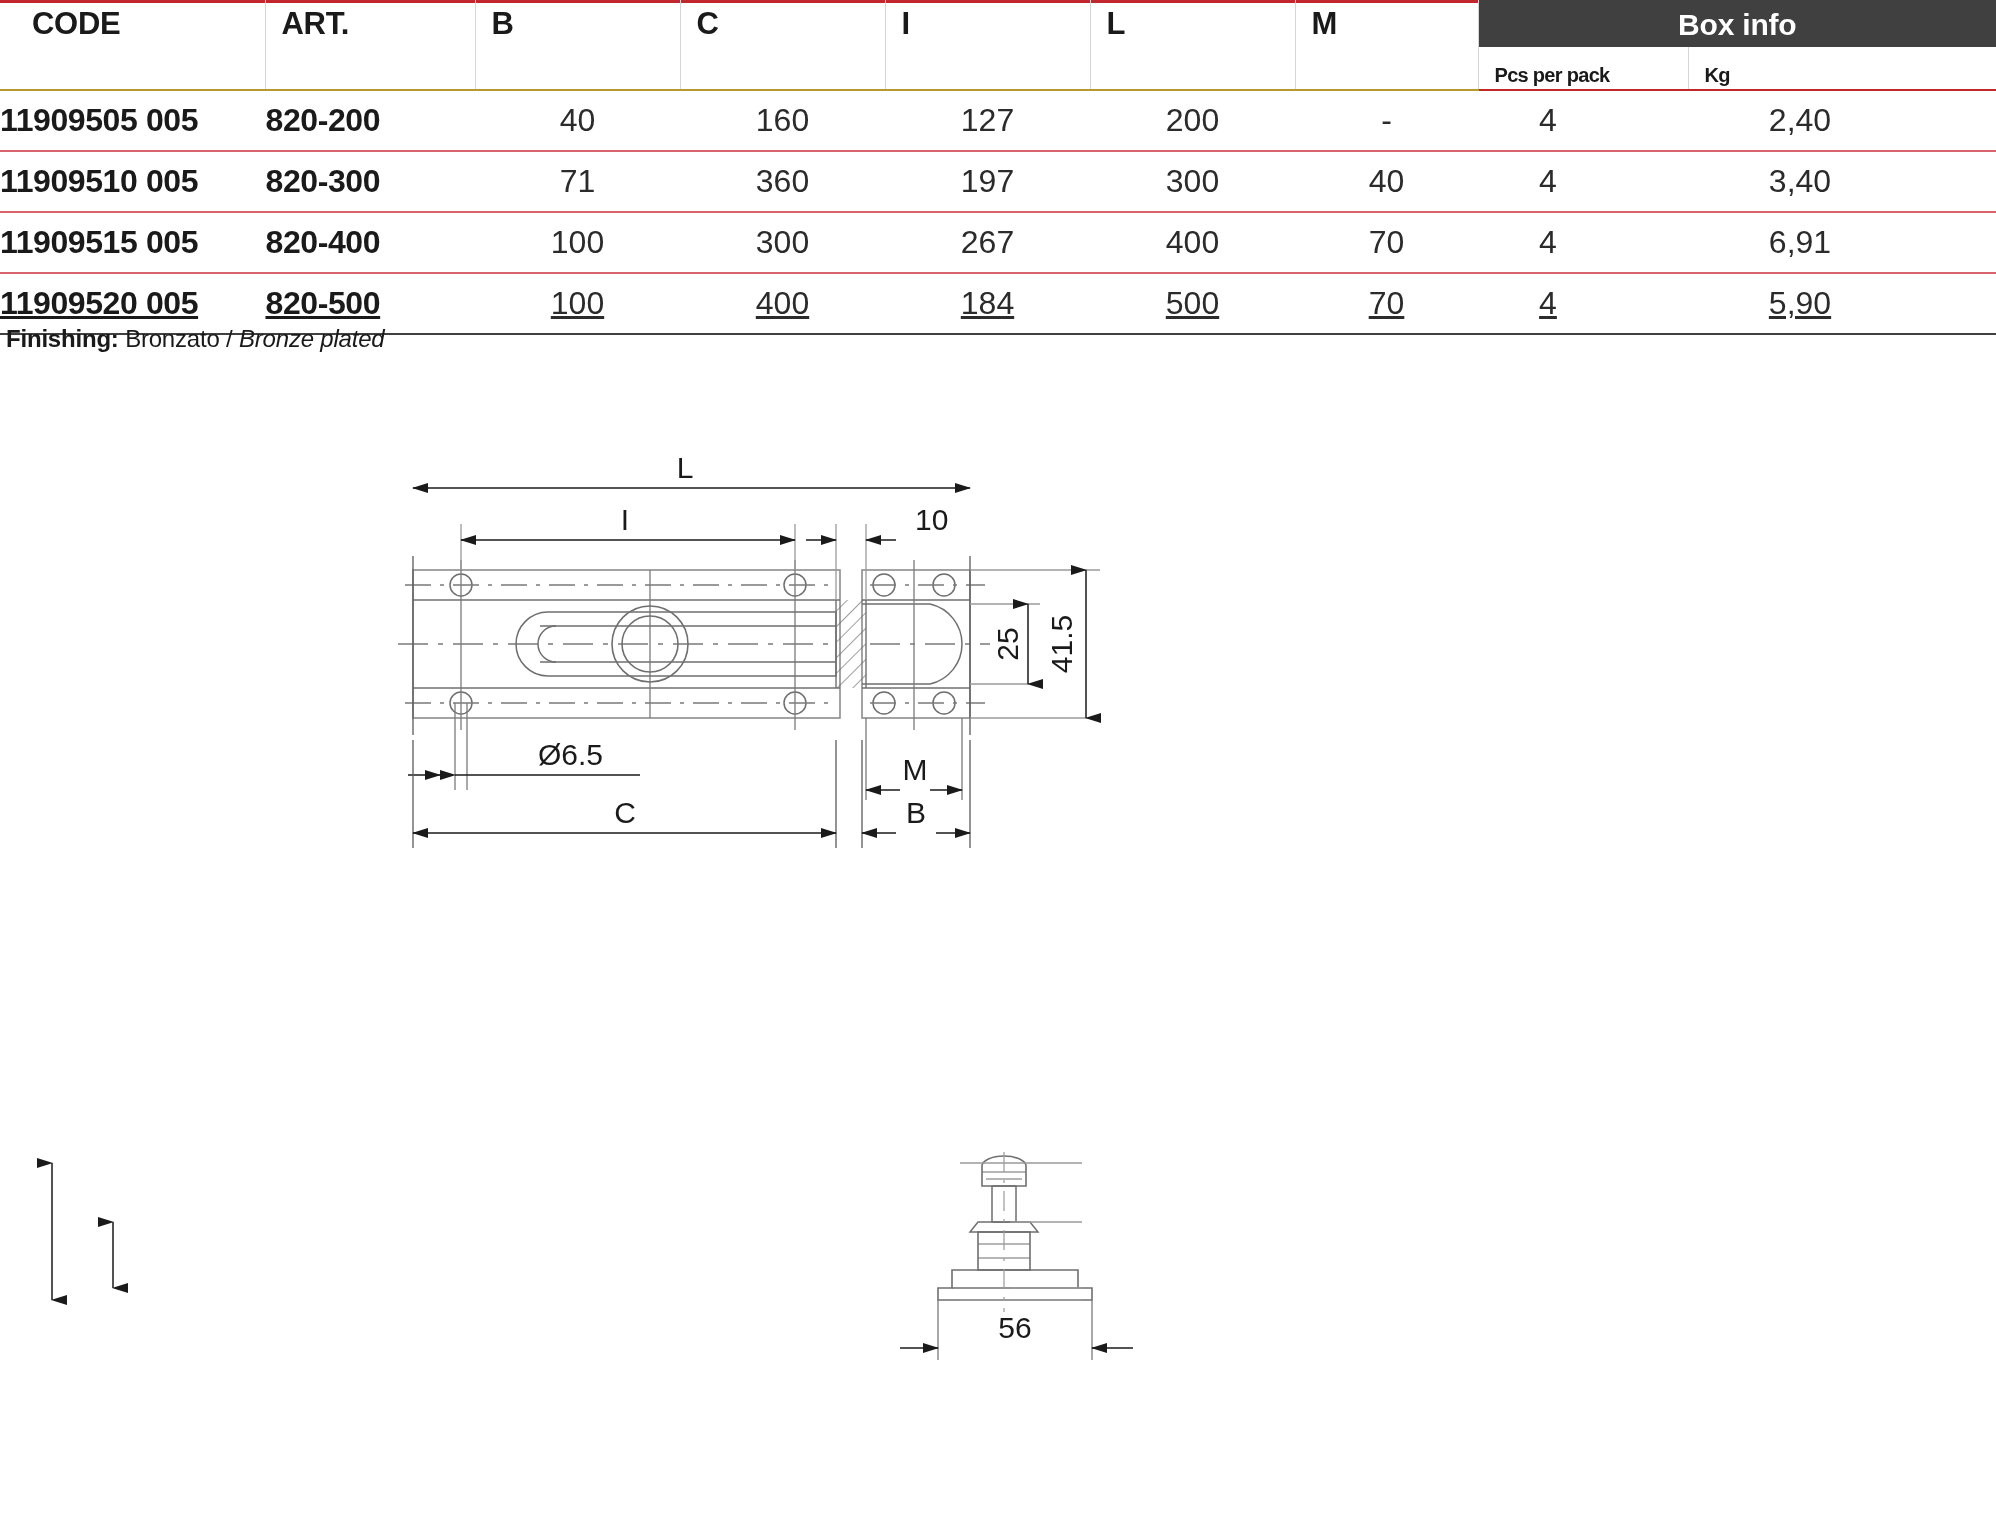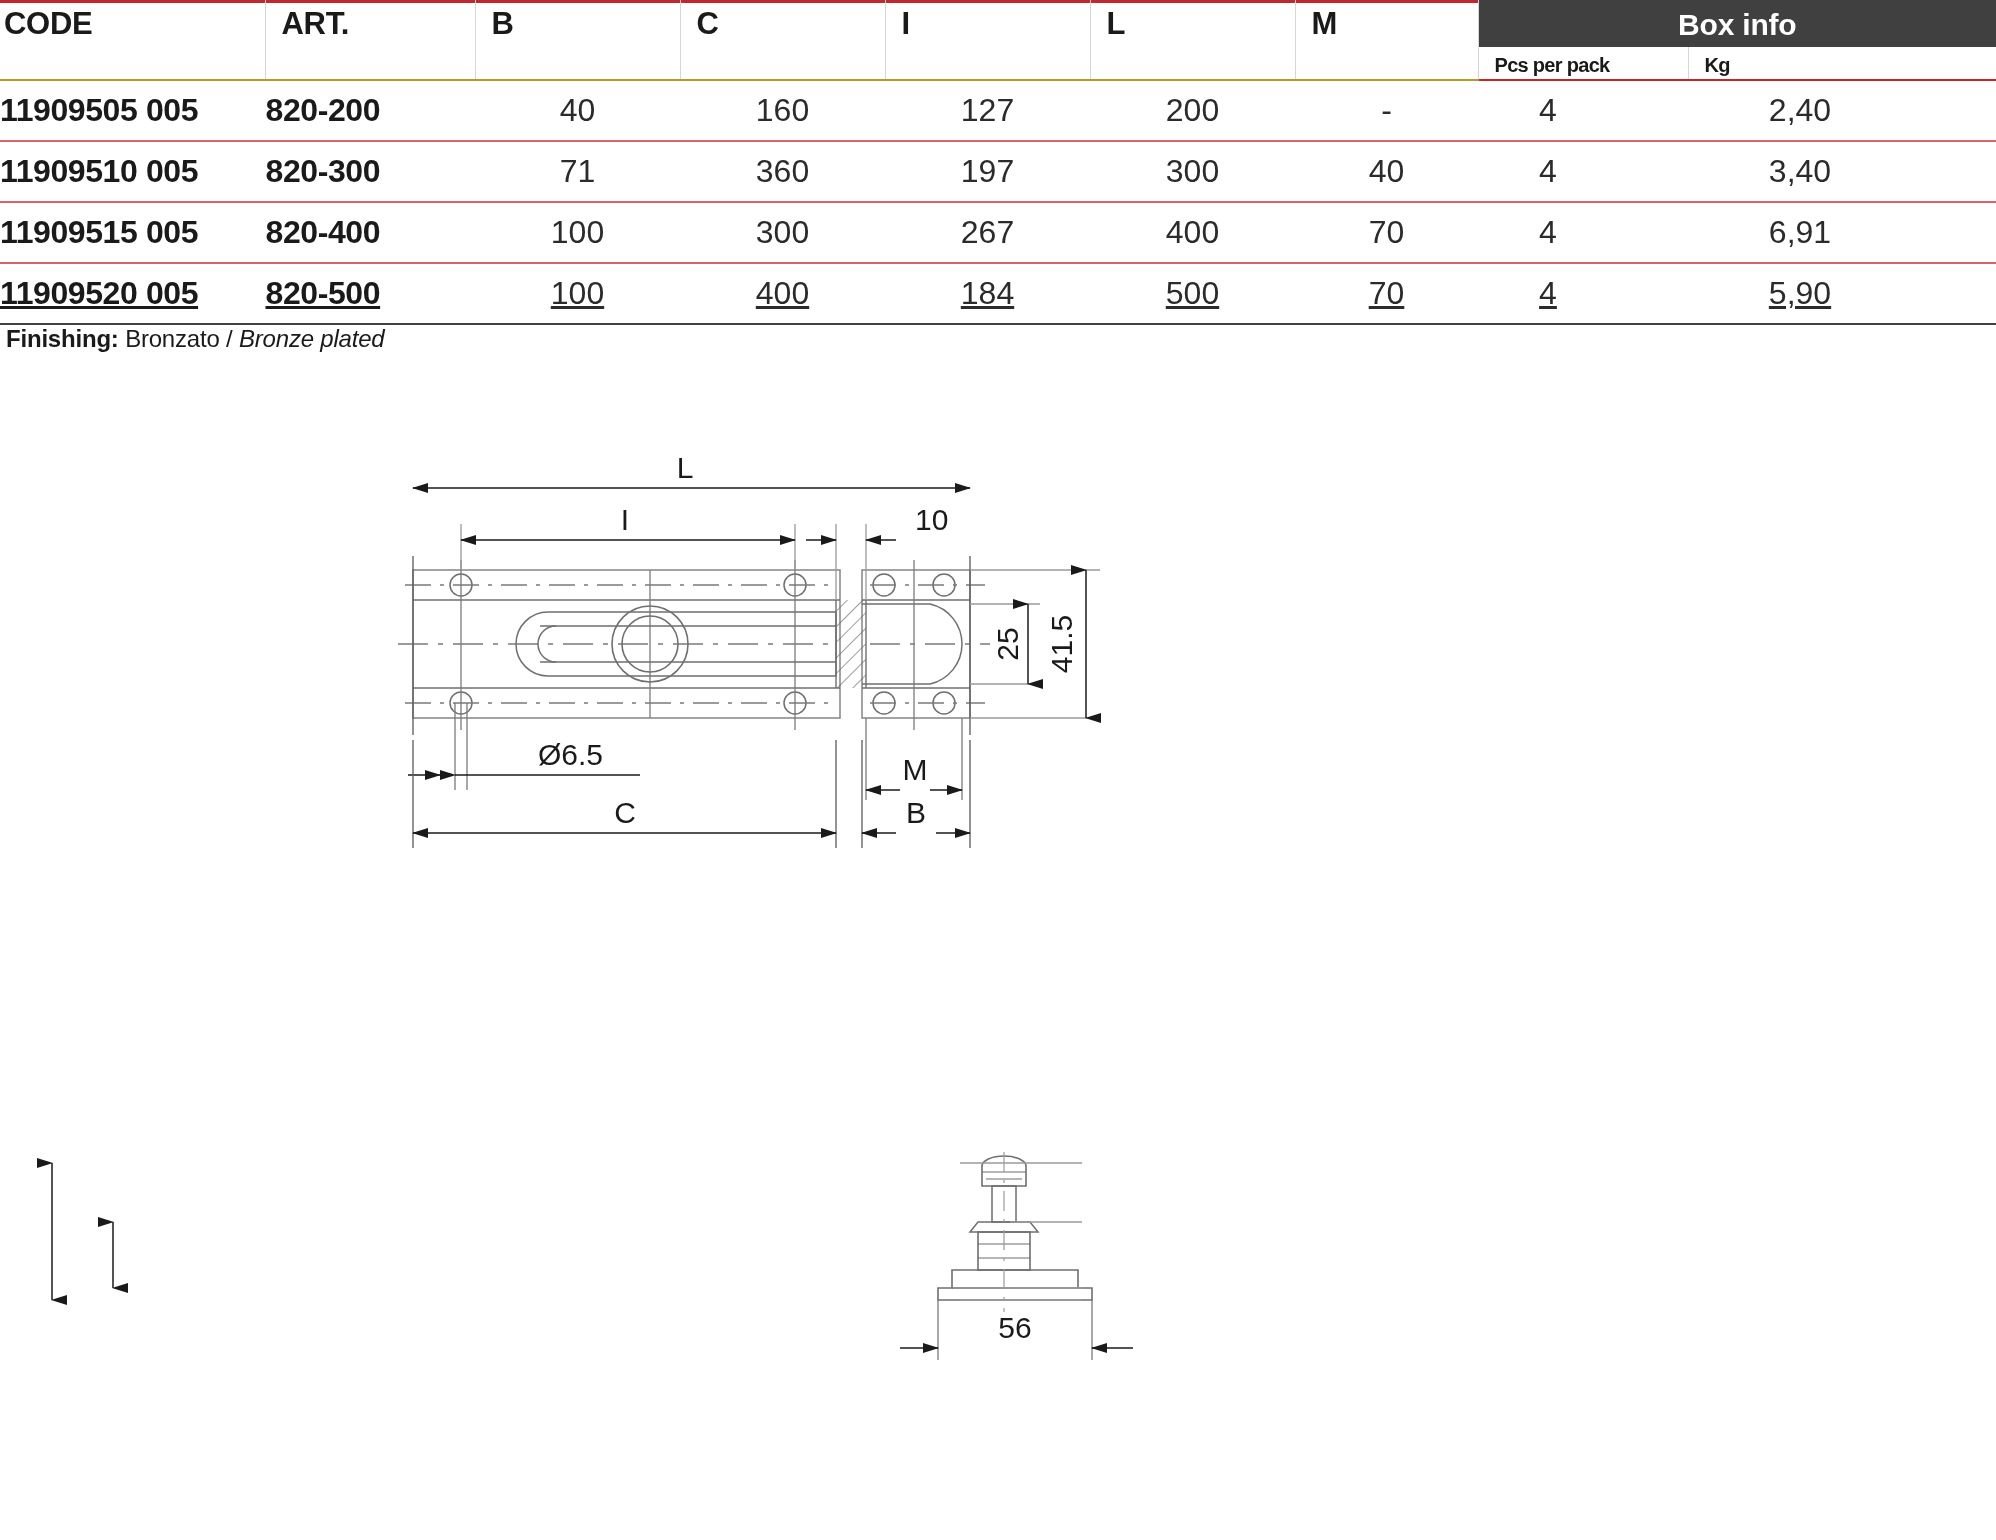--- a/index.html
+++ b/index.html
@@ -46,36 +46,36 @@
   .hdr-cell {
     height: 72px;
     vertical-align: top;
     padding: 6px 0 0 16px;
     font-size: 31px;
     font-weight: bold;
     letter-spacing: -0.3px;
     border-right: 1px solid #d6d6d6;
     box-sizing: border-box;
   }
-  .hdr-cell.first { padding-left: 4px; }
+  .hdr-cell.first { padding-left: 32px; }
 
   .boxinfo-head {
     background: #404040;
     color: #ffffff;
     text-align: center;
     font-size: 30px;
     font-weight: bold;
     height: 44px;
     padding: 3px 0 0 0;
     vertical-align: middle;
     border: none;
     letter-spacing: -0.2px;
   }
   .boxinfo-sub {
-    height: 32px;
+    height: 42px;
     font-size: 20px;
     font-weight: bold;
     padding: 0 0 2px 16px;
     vertical-align: bottom;
     letter-spacing: -0.7px;
     box-sizing: border-box;
   }
   .boxinfo-sub.pcs { border-right: 1px solid #d6d6d6; border-left: 1px solid #d6d6d6; }
 
   .gold-rule td {

